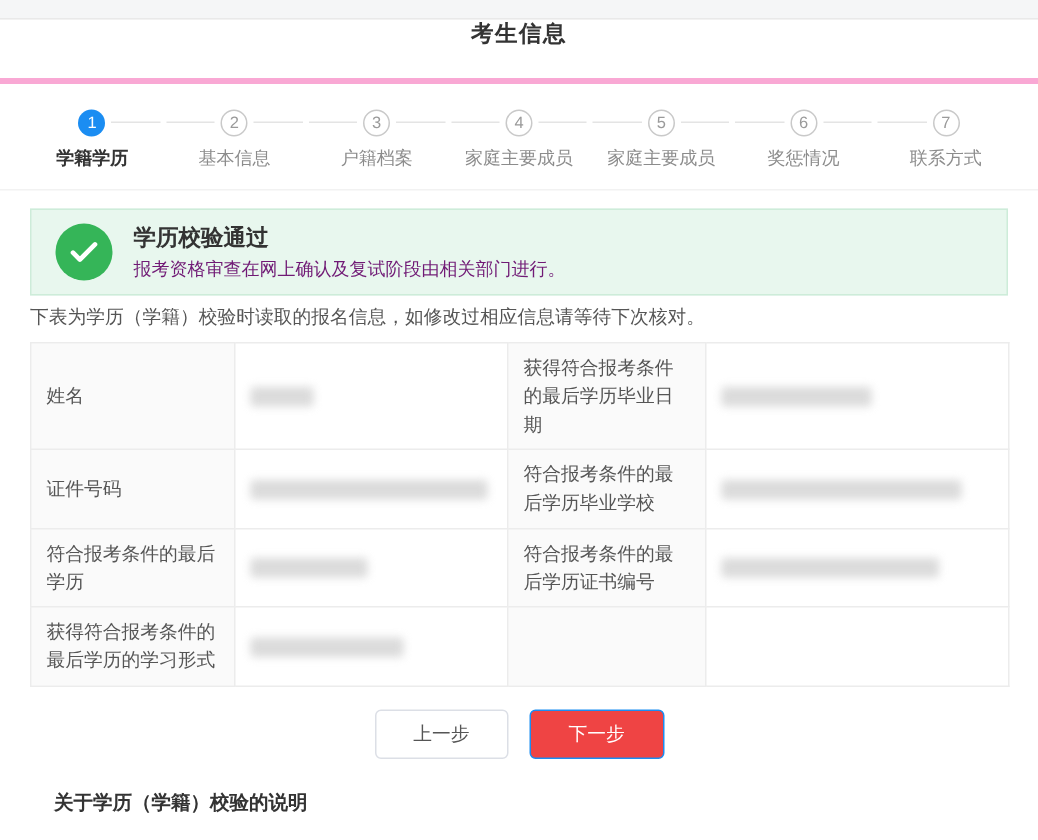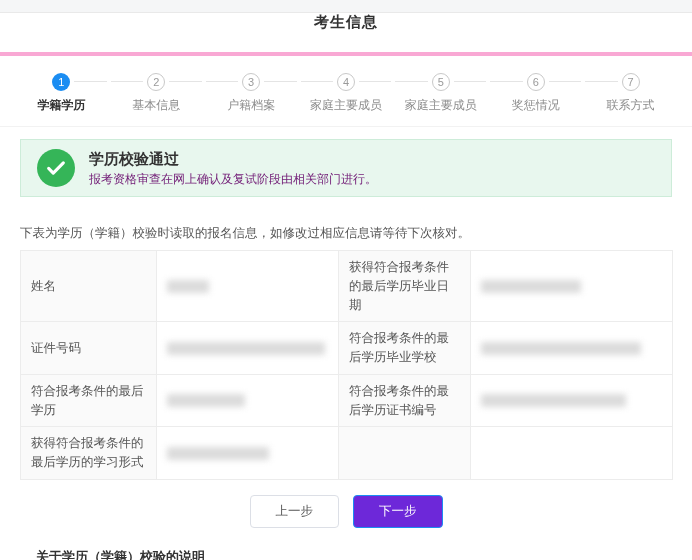--- a/index.html
+++ b/index.html
@@ -26,35 +26,35 @@
   .step-label { margin-top:6px; font-size:12px; color:#8c8c8c; }
   .step.active .step-label { color:#333; font-weight:bold; }
   
   .alert { margin:12px 20px 0; background:#e8f7ee; border:1px solid #cdecd9; border-radius:0;
     display:flex; align-items:center; padding:10px 16px; height:58px; }
   .alert-icon { width:38px; height:38px; border-radius:50%; background:#35b558; flex:none;
     display:flex; align-items:center; justify-content:center; margin-right:14px; }
   .alert-title { font-size:15px; font-weight:bold; color:#333; line-height:1.4; }
   .alert-desc { font-size:12px; color:#701a75; margin-top:2px; }
   
-  .table-intro { margin:28px 20px 8px; font-size:12.5px; color:#555; }
+  .table-intro { margin:6px 20px 8px; font-size:12.5px; color:#555; }
   
   table.info { width:652px; margin:0 20px; border-collapse:collapse; table-layout:fixed; }
   table.info td { border:1px solid #ececec; padding:7px 10px; font-size:12.5px;
     line-height:1.5; vertical-align:middle; }
   td.lbl { background:#fafafa; color:#555; width:136px; }
   td.lbl2 { width:132px; }
   td.val { background:#fff; width:182px; }
   td.val2 { width:202px; }
   .masked { height:13px; border-radius:2px; background:#cfcfcf; filter:blur(3px); opacity:.75; }
   
   .btn-row { display:flex; justify-content:center; gap:14px; margin-top:15px; }
   .btn { font-size:12.5px; padding:7px 25px; border-radius:4px; cursor:pointer;
     border:1px solid #dcdfe6; background:#fff; color:#555; font-family:inherit; }
-  .btn.primary { background:#6d28d9; border-color:#1b8df2; color:#fff; }
+  .btn.primary { background:#ef4444; border-color:#1b8df2; color:#fff; }
   
   .notes { margin:20px 36px 0; }
   .notes h2 { font-size:13px; font-weight:bold; color:#333; margin-bottom:7px; }
 </style>
 </head>
 <body>
 
 <div class="top-strip"></div>
 
 <div class="title-bar">

